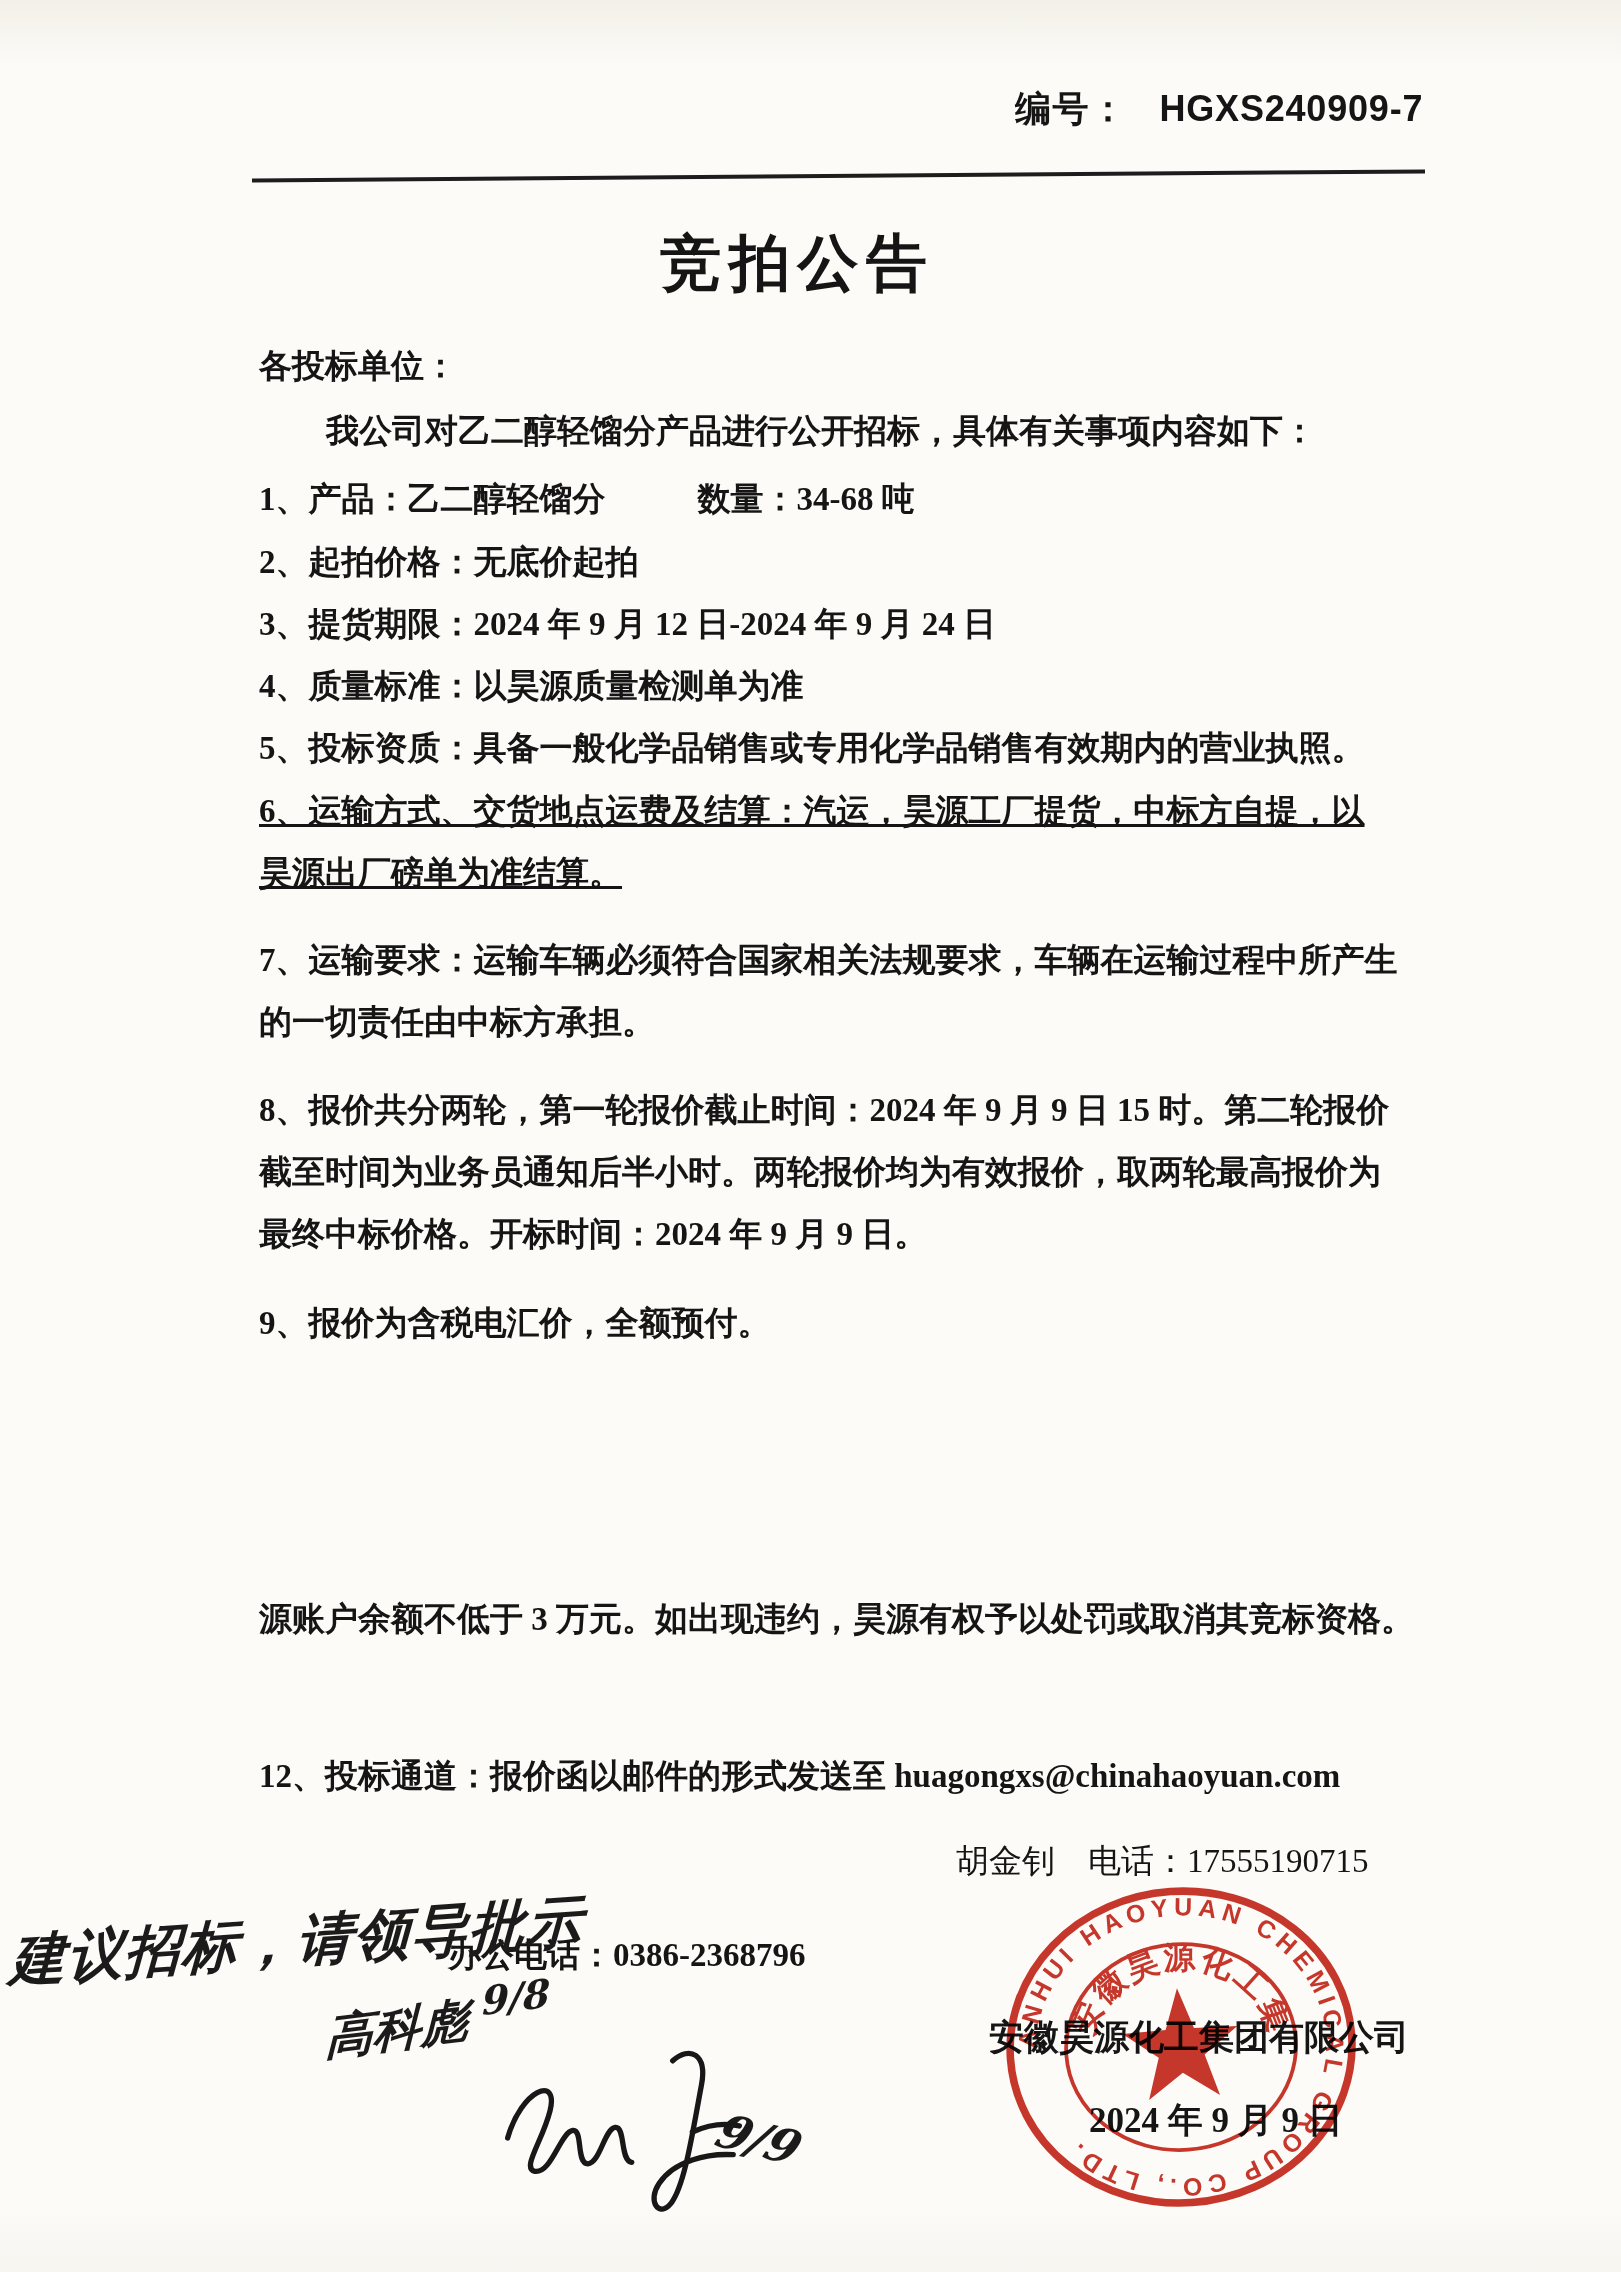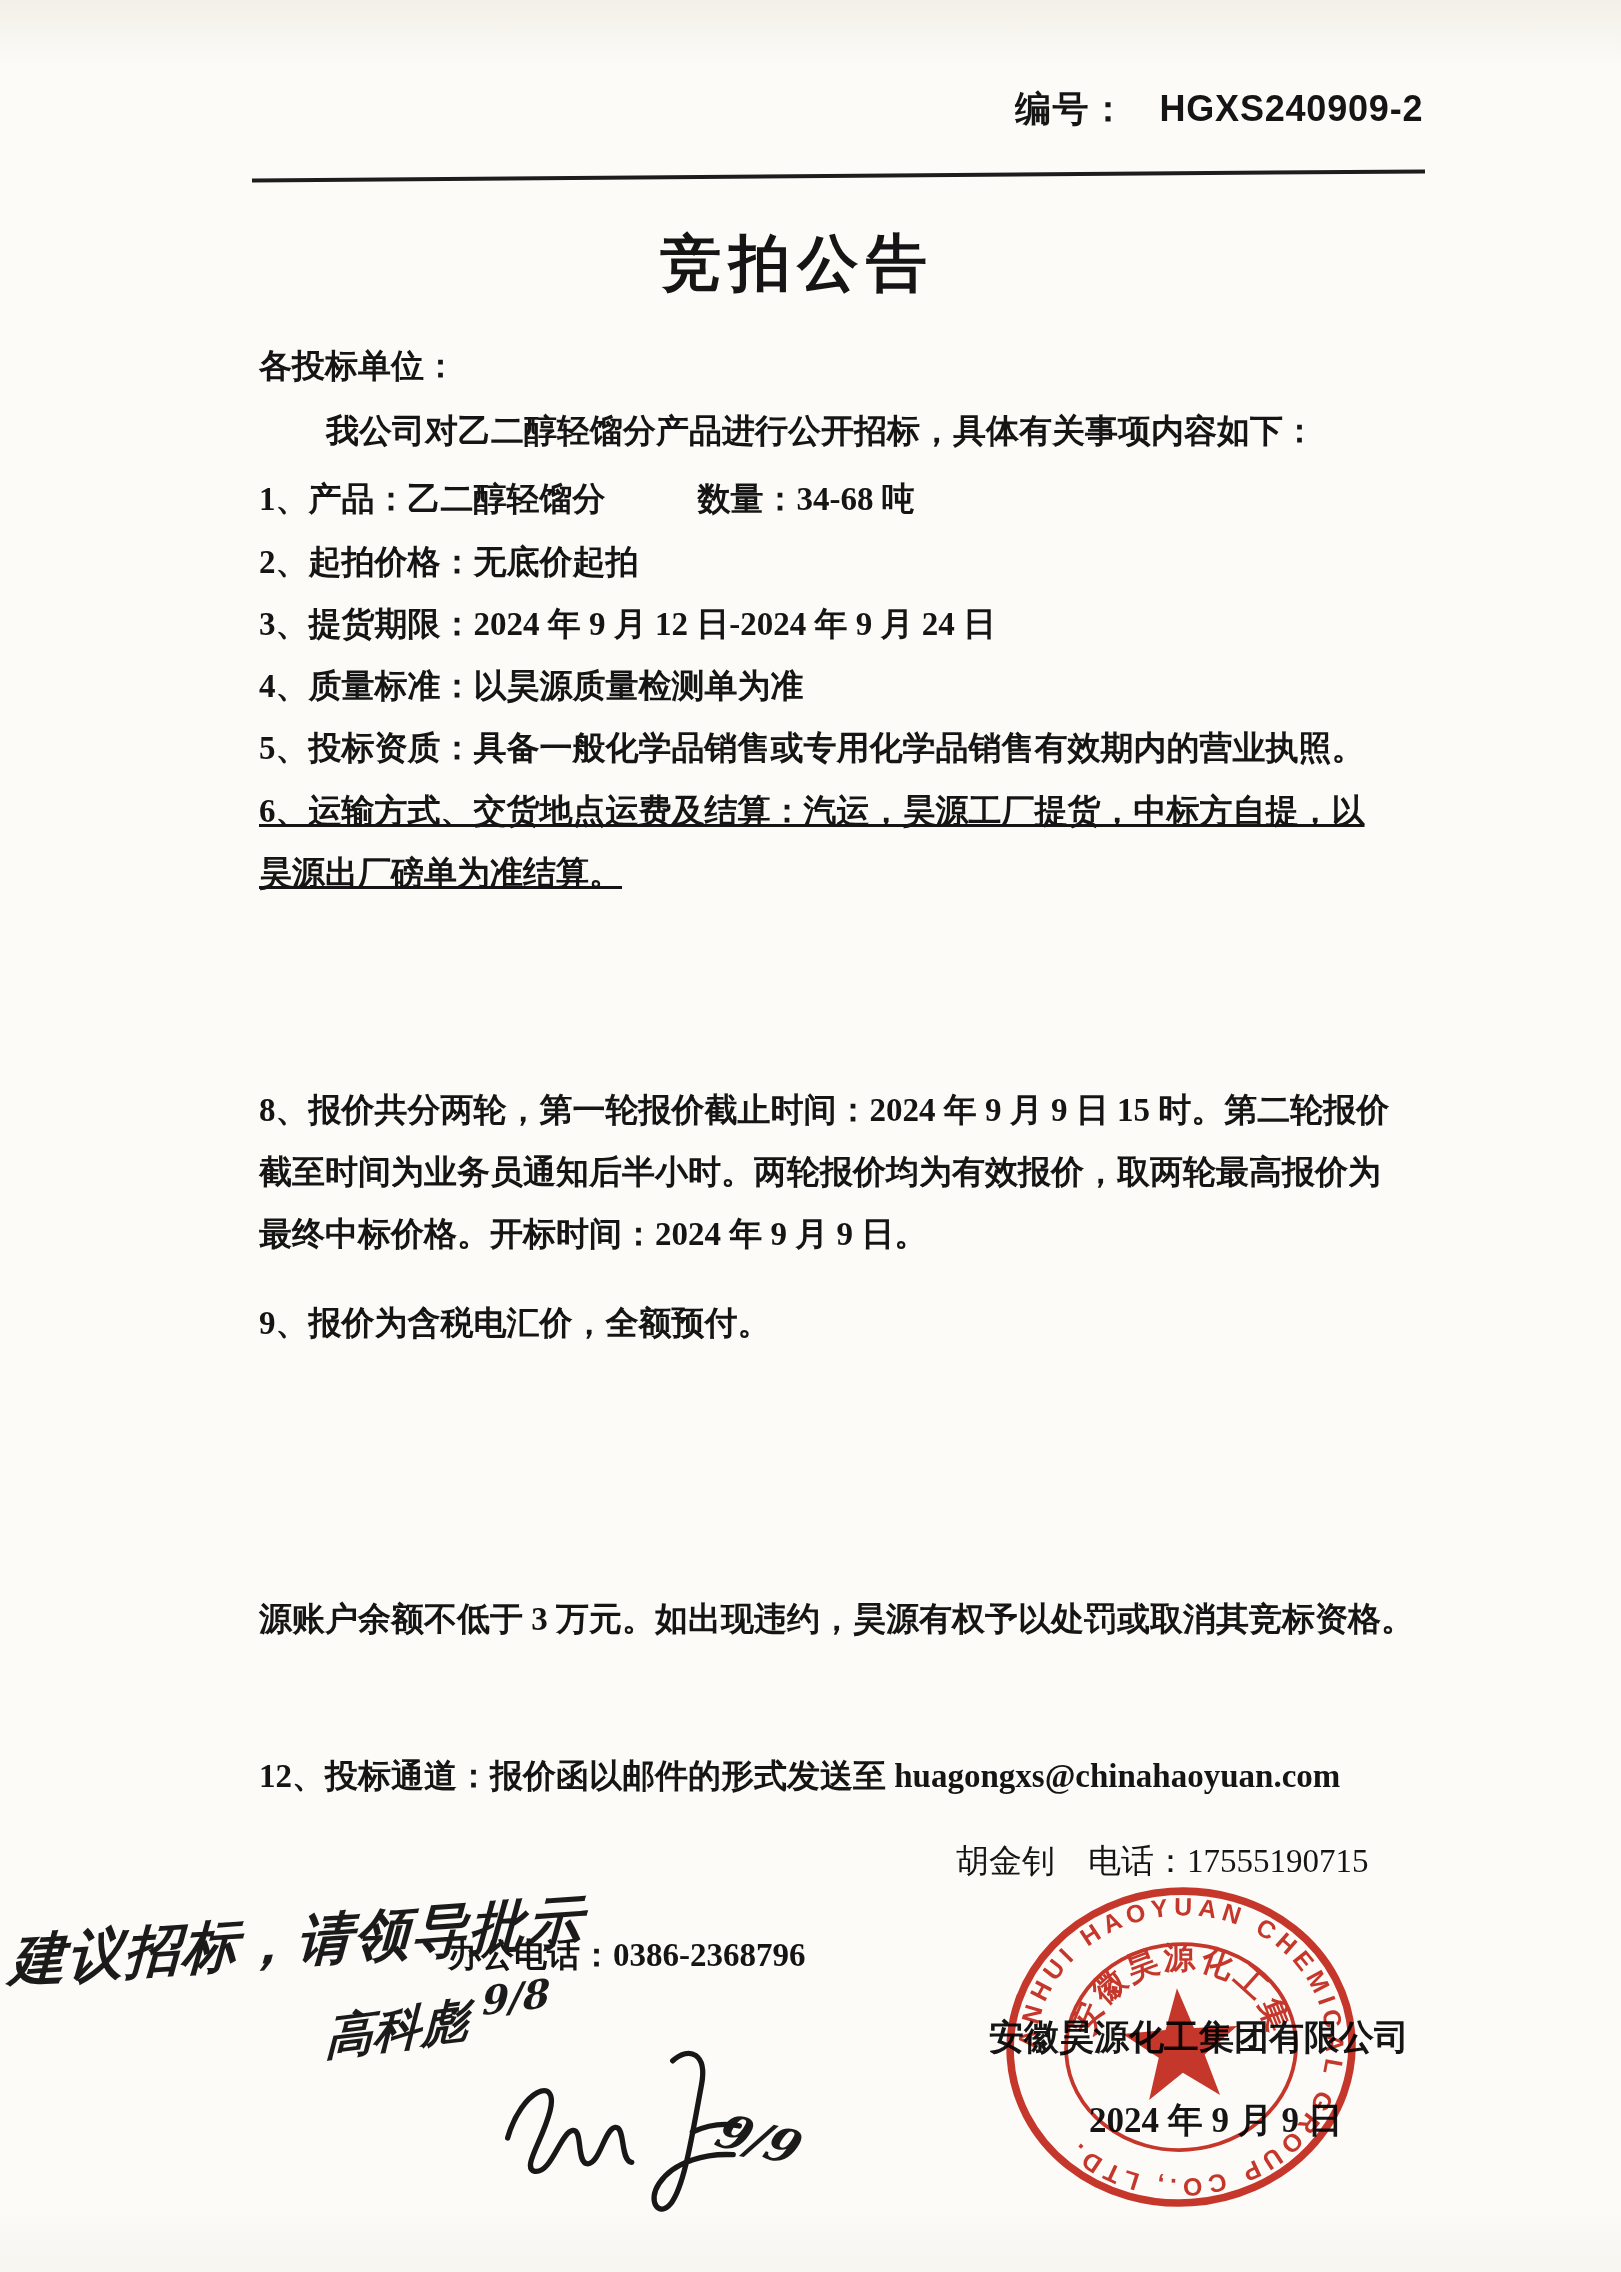--- a/index.html
+++ b/index.html
@@ -87,39 +87,43 @@
     mix-blend-mode:multiply;opacity:0.93;
     transform:rotate(-4deg);
   }
 </style>
 </head>
 <body>
 
 <div class="page">
 
   <div class="doc-number">
-    <span>编号：</span><span class="num">HGXS240909-2</span>
+    <span>编号：</span><span class="num">HGXS240909-7</span>
   </div>
   <div class="rule"></div>
 
   <div class="title">竞拍公告</div>
 
   <div class="bodyline salutation">各投标单位：</div>
   <div class="bodyline intro">我公司对乙二醇轻馏分产品进行公开招标，具体有关事项内容如下：</div>
 
   <div class="bodyline i1">
     <span>1、产品：乙二醇轻馏分</span><span class="seg-gap">数量：34-68 吨</span>
   </div>
   <div class="bodyline i2">2、起拍价格：无底价起拍</div>
   <div class="bodyline i3">3、提货期限：2024 年 9 月 12 日-2024 年 9 月 24 日</div>
   <div class="bodyline i4">4、质量标准：以昊源质量检测单为准</div>
   <div class="bodyline i5">5、投标资质：具备一般化学品销售或专用化学品销售有效期内的营业执照。</div>
   <div class="bodyline i6">
     <span class="ln">6、运输方式、交货地点运费及结算：汽运，昊源工厂提货，中标方自提，以</span>
     <span class="ln">昊源出厂磅单为准结算。</span>
+  </div>
+  <div class="bodyline i7">
+    <span class="ln">7、运输要求：运输车辆必须符合国家相关法规要求，车辆在运输过程中所产生</span>
+    <span class="ln">的一切责任由中标方承担。</span>
   </div>
   <div class="bodyline i8">
     <span class="ln">8、报价共分两轮，第一轮报价截止时间：2024 年 9 月 9 日 15 时。第二轮报价</span>
     <span class="ln">截至时间为业务员通知后半小时。两轮报价均为有效报价，取两轮最高报价为</span>
     <span class="ln">最终中标价格。开标时间：2024 年 9 月 9 日。</span>
   </div>
   <div class="bodyline i9">9、报价为含税电汇价，全额预付。</div>
   <div class="bodyline i11">
     <span class="ln">源账户余额不低于 3 万元。如出现违约，昊源有权予以处罚或取消其竞标资格。</span>
   </div>

